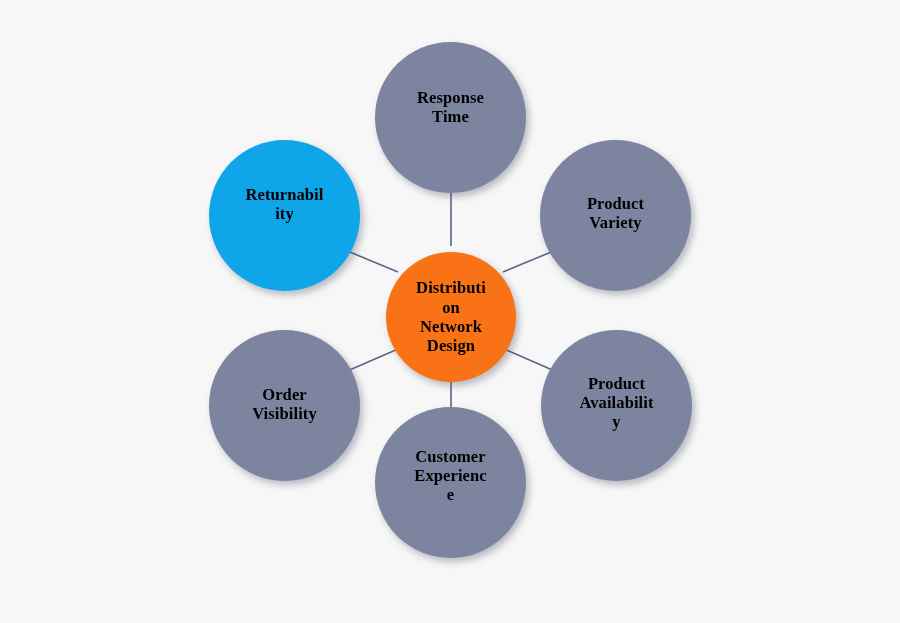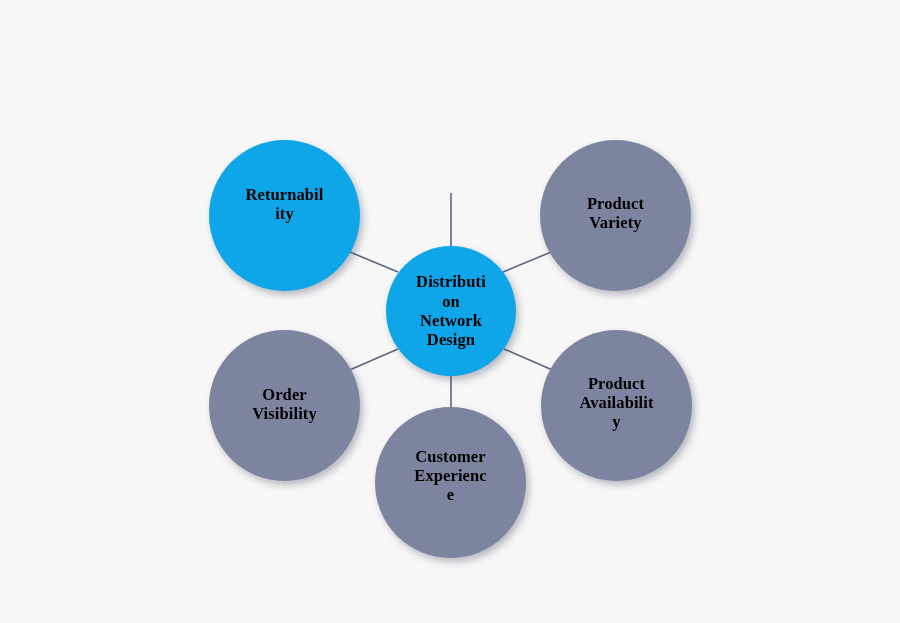--- a/index.html
+++ b/index.html
@@ -97,27 +97,31 @@
 
   <svg id="connector-layer" width="900" height="623" viewBox="0 0 900 623" xmlns="http://www.w3.org/2000/svg">
     <line x1="451" y1="246" x2="451" y2="193" stroke="#5c6580" stroke-width="1.6"></line>
     <line x1="503" y1="272" x2="556" y2="250" stroke="#5c6580" stroke-width="1.6"></line>
     <line x1="504" y1="349" x2="557" y2="372" stroke="#5c6580" stroke-width="1.6"></line>
     <line x1="451" y1="376" x2="451" y2="408" stroke="#5c6580" stroke-width="1.6"></line>
     <line x1="398" y1="349" x2="345" y2="372" stroke="#5c6580" stroke-width="1.6"></line>
     <line x1="398" y1="272" x2="345" y2="250" stroke="#5c6580" stroke-width="1.6"></line>
   </svg>
 
-  <div class="node" id="node-hub" style="left: 386px; top: 246px; width: 130px; height: 130px; background: #0ea5e9;">
+  <div class="node" id="node-hub" style="left: 386px; top: 252px; width: 130px; height: 130px; background: #f97316;">
     <span class="node-label" style="color: rgb(0, 0, 0);">Distributi
 on
 Network
 Design</span>
   </div>
 
+  <div class="node satellite" id="node-response-time" style="left: 375px; top: 42px; width: 151px; height: 151px; background: rgb(125, 132, 160);">
+    <span class="node-label" style="color: rgb(0, 0, 0);">Response
+Time</span>
+  </div>
 
   <div class="node satellite" id="node-product-variety" style="left: 540px; top: 140px; width: 151px; height: 151px; background: rgb(125, 132, 160);">
     <span class="node-label" style="color: rgb(0, 0, 0);">Product
 Variety</span>
   </div>
 
   <div class="node satellite" id="node-product-availability" style="left: 541px; top: 330px; width: 151px; height: 151px; background: rgb(125, 132, 160);">
     <span class="node-label" style="color: rgb(0, 0, 0);">Product
 Availabilit
 y</span>

